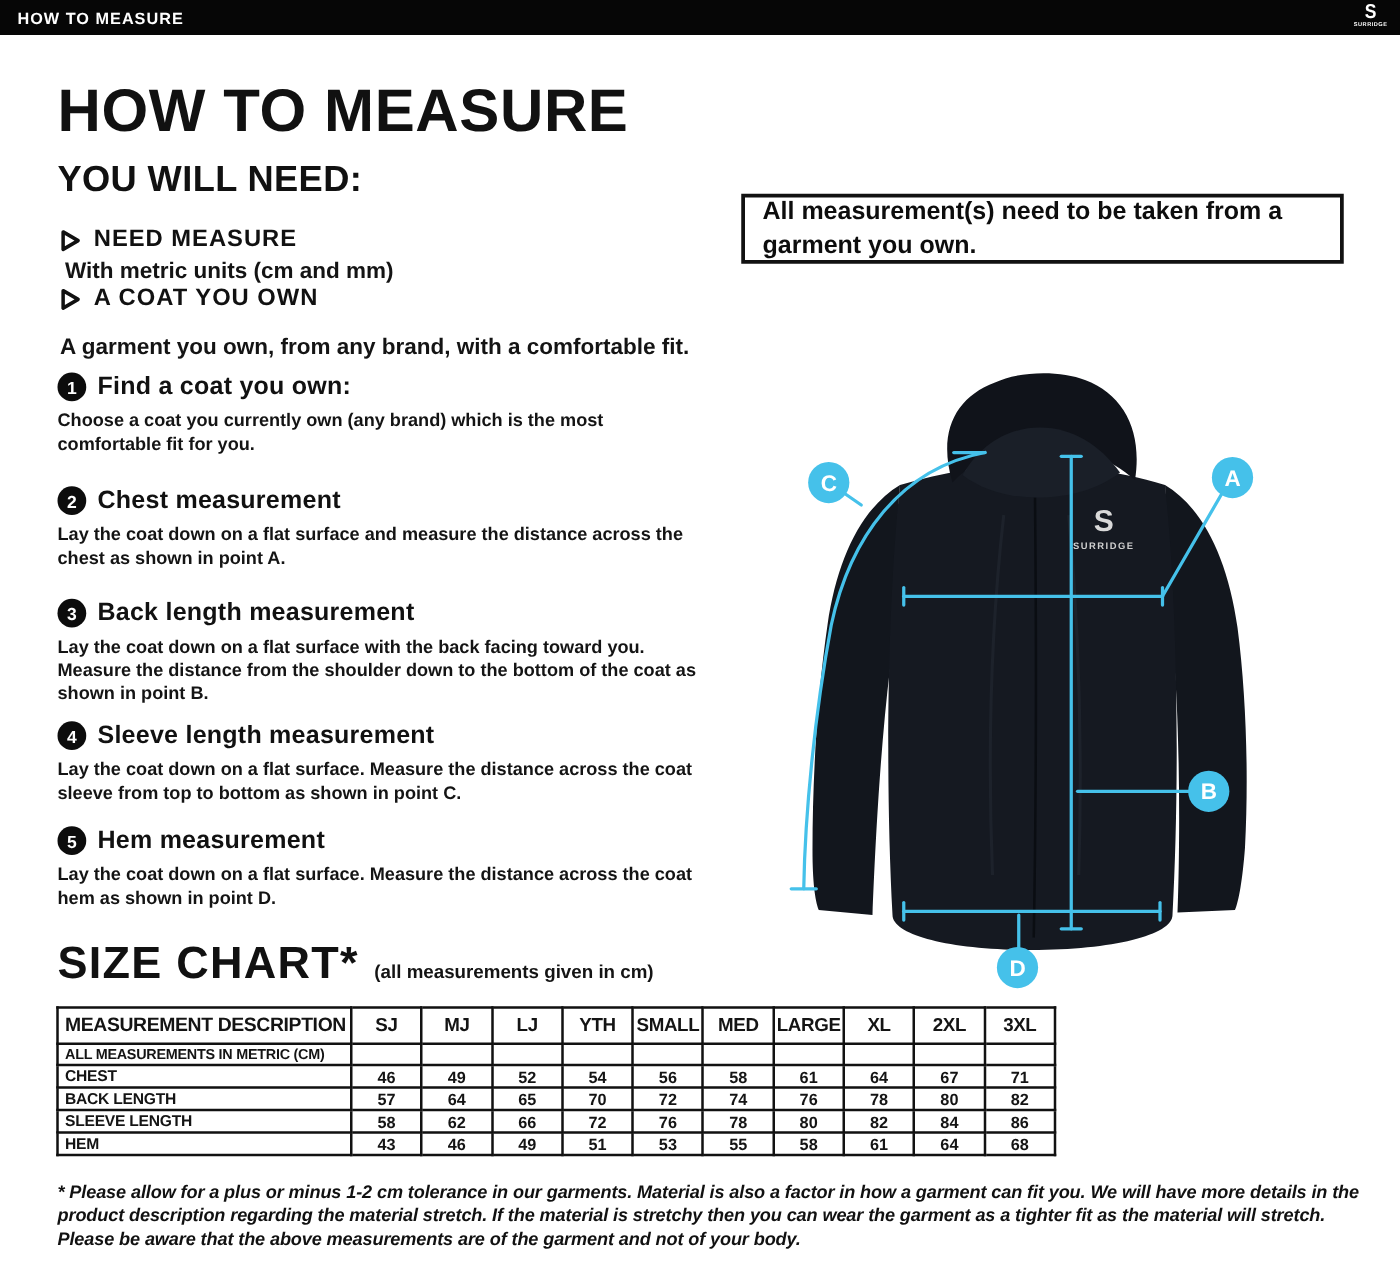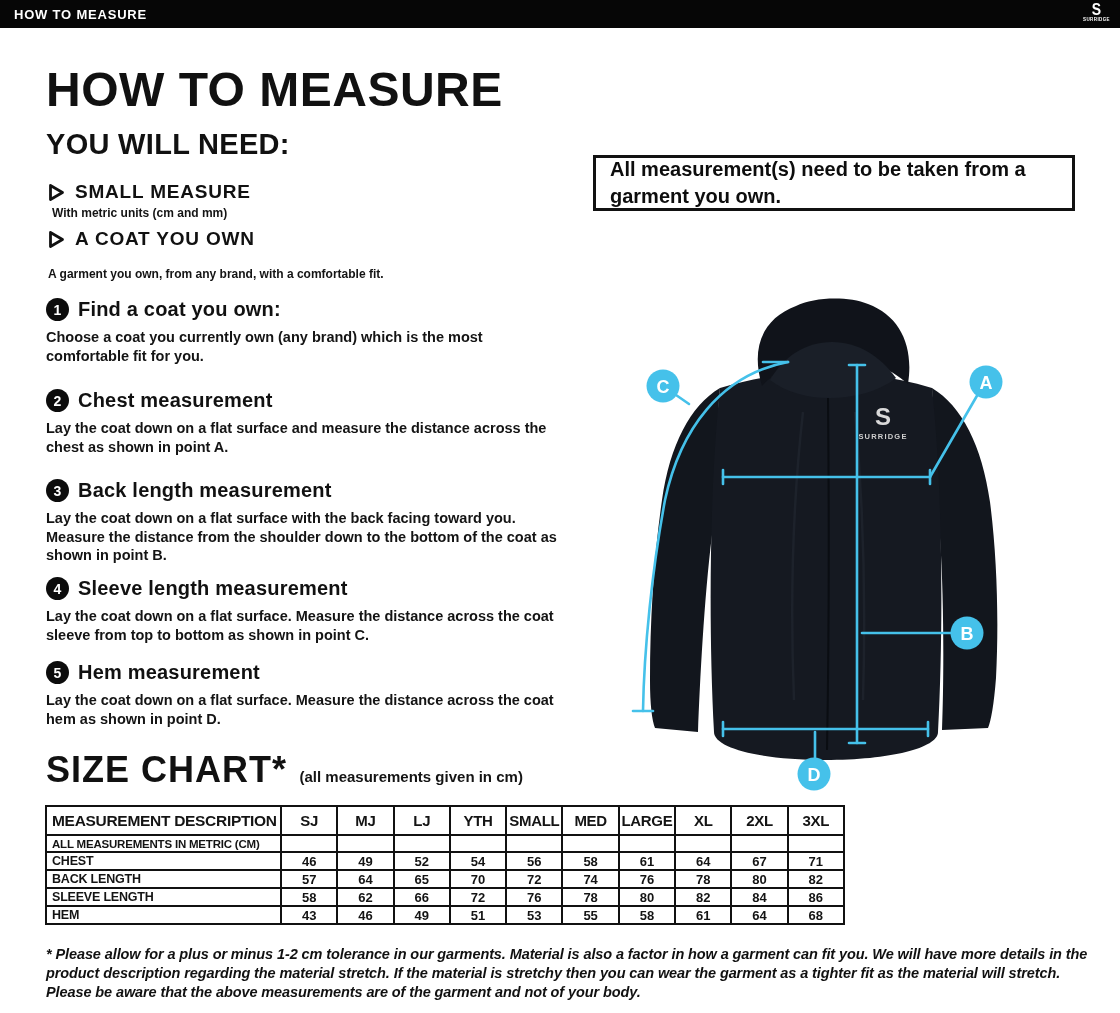--- a/index.html
+++ b/index.html
@@ -16,21 +16,21 @@
 
   
   .h1 { position:absolute; left:46px; top:62px; font-size:48px; font-weight:800; letter-spacing:0.5px; color:#111; }
   .h2 { position:absolute; left:46px; top:128px; font-size:29px; font-weight:800; letter-spacing:0.3px; color:#111; }
 
   
   .need { position:absolute; left:48px; display:flex; align-items:center; gap:10px; }
   .need-1 { top:181px; } .need-2 { top:228px; }
   .need-label { font-size:19px; font-weight:800; letter-spacing:0.8px; color:#111; }
   .tri-icon svg { display:block; }
-  .need-desc { position:absolute; font-size:12px; font-weight:700; color:#141414; }
+  .need-desc { position:absolute; font-size:18px; font-weight:700; color:#141414; }
   .need-desc-1 { left:52px; top:206px; }
   .need-desc-2 { left:48px; top:267px; }
 
   
   .step { position:absolute; left:46px; width:552px; }
   .step-1 { top:298px; } .step-2 { top:389px; } .step-3 { top:479px; } .step-4 { top:577px; } .step-5 { top:661px; }
   .step-head { display:flex; align-items:center; gap:9px; }
   .step-num { width:23px; height:23px; border-radius:50%; background:#0c0c0c; color:#fff; display:inline-flex; align-items:center; justify-content:center; font-size:14px; font-weight:800; flex:0 0 auto; }
   .step-title { font-size:20px; font-weight:800; color:#111; letter-spacing:0.2px; }
   .step-body { margin-top:7px; width:520px; font-size:14.5px; font-weight:700; line-height:18.5px; color:#141414; }
@@ -77,21 +77,21 @@
 
   <div class="h1">HOW TO MEASURE</div>
   <div class="h2">YOU WILL NEED:</div>
 
   <div class="need need-1">
     <span class="tri-icon">
       <svg width="17" height="19" viewBox="0 0 17 19">
           <polygon points="2.5,2.5 14.5,9.5 2.5,16.5" fill="#fff" stroke="#111" stroke-width="2.8" stroke-linejoin="round"></polygon>
         </svg>
     </span>
-    <span class="need-label">SMALL MEASURE</span>
+    <span class="need-label">NEED MEASURE</span>
   </div>
   <div class="need-desc need-desc-1">With metric units (cm and mm)</div>
 
   <div class="need need-2">
     <span class="tri-icon">
       <svg width="17" height="19" viewBox="0 0 17 19">
           <polygon points="2.5,2.5 14.5,9.5 2.5,16.5" fill="#fff" stroke="#111" stroke-width="2.8" stroke-linejoin="round"></polygon>
         </svg>
     </span>
     <span class="need-label">A COAT YOU OWN</span>

